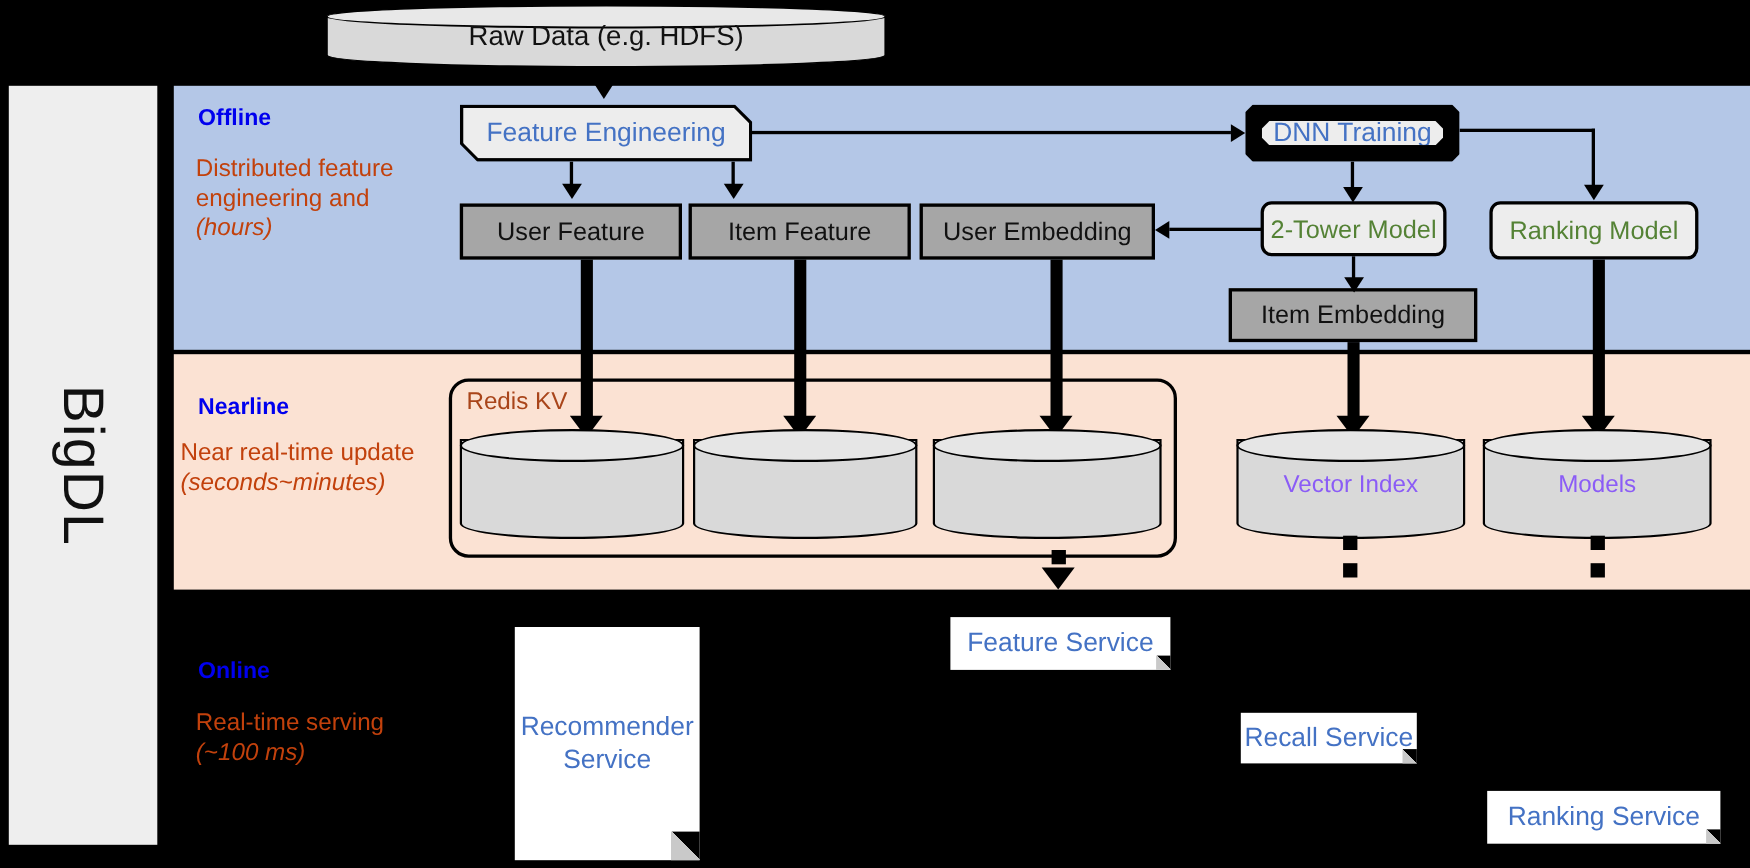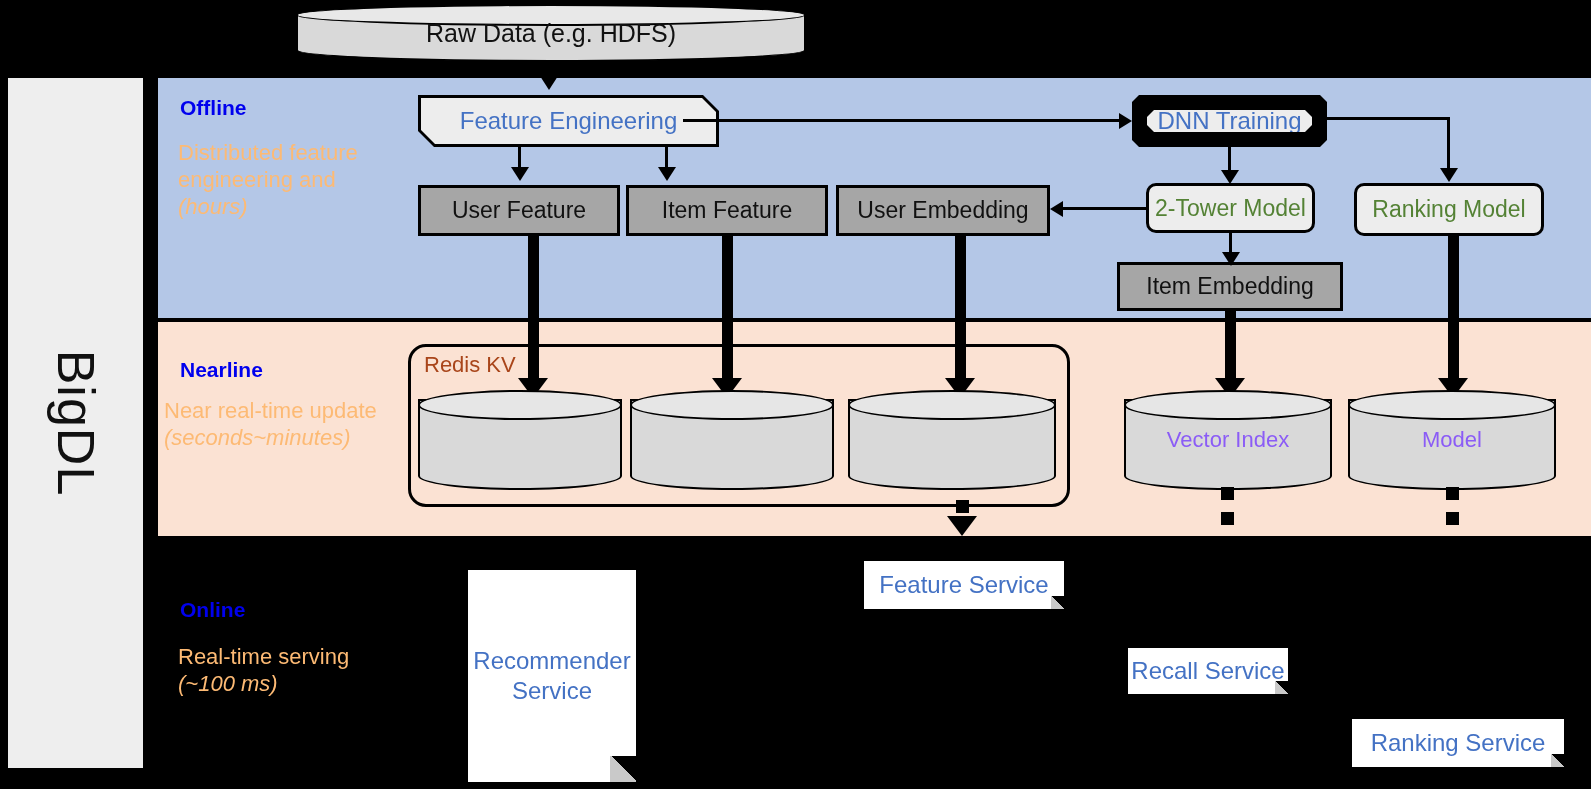--- a/index.html
+++ b/index.html
@@ -22,21 +22,21 @@
     white-space:nowrap;
   }
 
   
   .band{position:absolute;}
   #band-offline{left:158px;top:78px;width:1433px;height:240px;background:#b4c7e7;}
   #band-nearline{left:158px;top:322px;width:1433px;height:214px;background:#fbe2d3;}
   #band-online{left:158px;top:540px;width:1433px;height:249px;background:#000;}
 
   .band-title{position:absolute;color:#0000ee;font-size:21px;font-weight:bold;}
-  .band-sub{position:absolute;color:#fdba74;font-size:22px;line-height:1.22;}
+  .band-sub{position:absolute;color:#c2410c;font-size:22px;line-height:1.22;}
   .band-sub i{font-style:italic;}
 
   #t-offline{left:180px;top:96px;}
   #s-offline{left:178px;top:140px;width:200px;}
   #t-nearline{left:180px;top:358px;}
   #s-nearline{left:164px;top:398px;width:230px;}
   #t-online{left:180px;top:598px;}
   #s-online{left:178px;top:644px;width:210px;}
 
   
@@ -171,21 +171,21 @@
 
   <div id="raw-data" class="cyl">
     <div class="body"></div>
     <div class="top"></div>
     <div class="cap-label">Raw Data (e.g. HDFS)</div>
   </div>
 
   <div class="vline" style="left:548px;top:62px;width:4px;height:22px;"></div>
   <div class="arrow-down" style="left:540px;top:76px;"></div>
 
-  <div class="box" id="feature-engineering" style="left:418px;top:95px;width:301px;height:52px;">
+  <div class="box" id="feature-engineering" style="left:418px;top:95px;width:266px;height:52px;">
     <div class="inner blue-txt">Feature Engineering</div>
   </div>
 
   <div class="box" id="dnn-training" style="left:1132px;top:95px;width:195px;height:52px;">
     <div class="inner blue-txt">DNN Training</div>
   </div>
 
   <div class="hline" style="left:683px;top:119px;width:436px;height:3px;"></div>
   <div class="arrow-right" style="left:1119px;top:113px;"></div>
 
@@ -265,21 +265,21 @@
 
   <div class="cyl" style="left:1124px;top:390px;width:208px;height:100px;">
     <div class="body"></div>
     <div class="top"></div>
     <div class="cap-label brown-txt">Vector Index</div>
   </div>
 
   <div class="cyl" style="left:1348px;top:390px;width:208px;height:100px;">
     <div class="body"></div>
     <div class="top"></div>
-    <div class="cap-label brown-txt">Model</div>
+    <div class="cap-label brown-txt">Models</div>
   </div>
 
   <div class="dash-sq" style="left:956px;top:500px;"></div>
   <div class="arrow-down fat" style="left:947px;top:516px;"></div>
 
   <div class="dash-sq" style="left:1221px;top:487px;"></div>
   <div class="dash-sq" style="left:1221px;top:512px;"></div>
 
   <div class="dash-sq" style="left:1446px;top:487px;"></div>
   <div class="dash-sq" style="left:1446px;top:512px;"></div>

